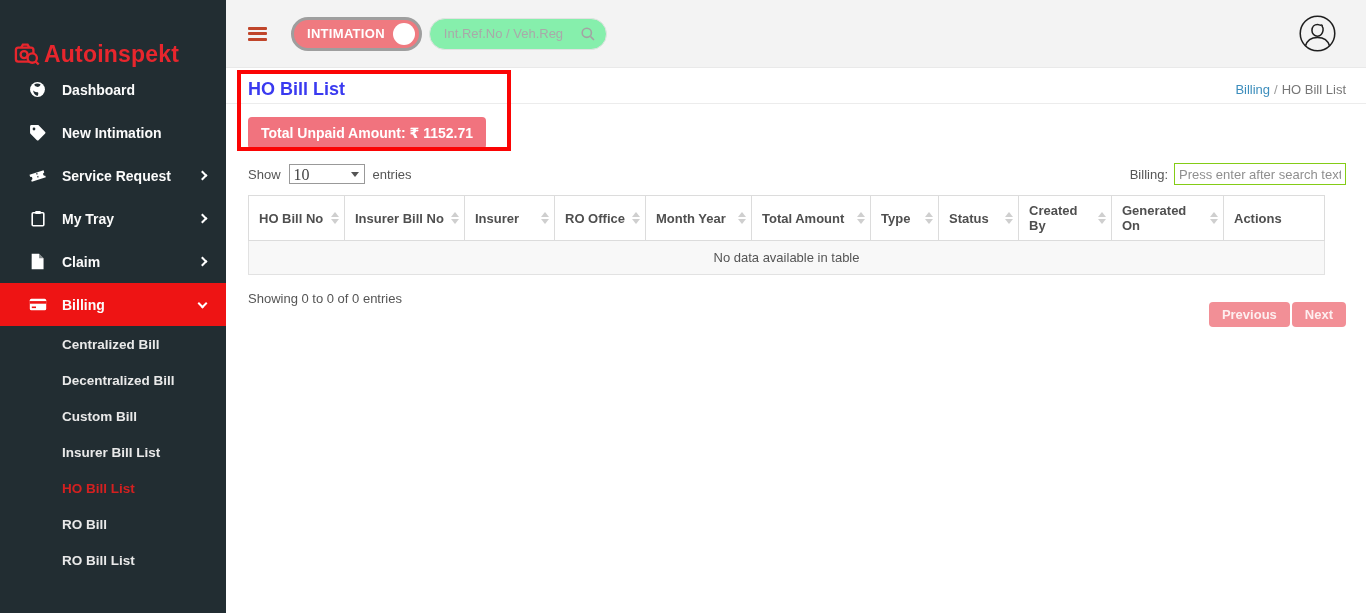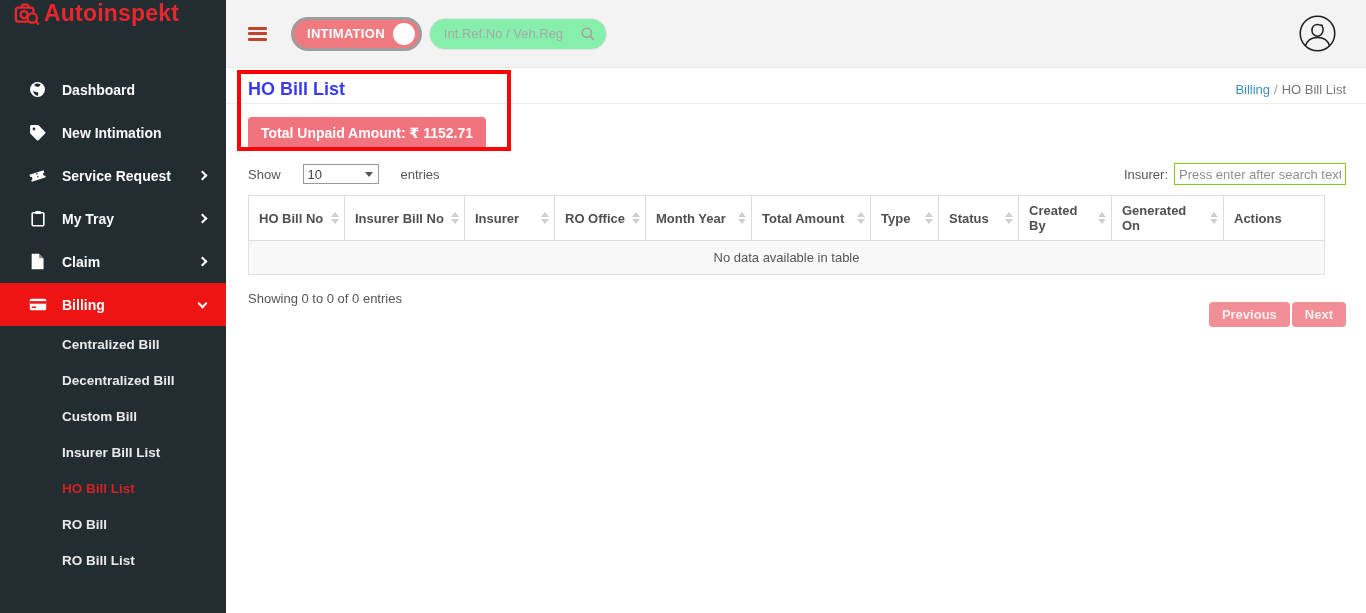--- a/index.html
+++ b/index.html
@@ -2,21 +2,21 @@
 <html><head>
 <meta charset="utf-8">
 <style>
   * { margin:0; padding:0; box-sizing:border-box; }
   html,body { width:1366px; height:613px; overflow:hidden;
     font-family:"Liberation Sans","DejaVu Sans",sans-serif; background:#fff; }
   .app { display:flex; width:1366px; height:613px; }
 
   
   .sidebar { width:226px; min-width:226px; height:613px; background:#222d32; }
-  .logo { height:68px; display:flex; align-items:flex-start; padding-left:13px; cursor:pointer; }
+  .logo { height:68px; display:flex; align-items:flex-end; padding-left:13px; cursor:pointer; }
   .logo-text { color:#e8262d; font-size:23px; font-weight:800; letter-spacing:.2px; margin-left:3px; }
   .menu { height:498px; overflow:hidden; }
   .menu-item { height:43px; display:flex; align-items:center; padding:0 20px 0 28px;
     color:#fbfbfb; font-size:14px; font-weight:600; cursor:pointer; }
   .menu-item .mi-icon { width:19px; margin-right:15px; display:flex; justify-content:center; color:#fff; }
   .menu-item.active { background:#ee1414; }
   .chev { width:7px; height:7px; border-right:2px solid #fff; border-bottom:2px solid #fff;
     margin-left:auto; }
   .chev.right { transform:rotate(-45deg); }
   .chev.down  { transform:rotate(45deg); margin-top:-3px; }
@@ -48,25 +48,25 @@
   .page-header { display:flex; justify-content:space-between; align-items:flex-start; padding-top:11px; height:35px; }
   .page-title { color:#3a3af0; font-size:18px; font-weight:bold; }
   .breadcrumb { font-size:13px; padding-top:3px; color:#777; }
   .breadcrumb .bc-link { color:#3c8dbc; text-decoration:none; cursor:pointer; }
   .breadcrumb .bc-sep { color:#999; margin:0 4px; }
   .unpaid-badge { display:inline-block; margin-top:14px; background:#f1737e; color:#fff;
     font-weight:bold; font-size:14px; line-height:16px; padding:8px 13px; border-radius:4px; }
 
   .table-controls { display:flex; justify-content:space-between; align-items:center;
     margin-top:14px; font-size:13px; color:#555; }
-  .show-wrap { display:flex; align-items:center; gap:22px; }
+  .show-wrap { display:flex; align-items:center; gap:8px; }
   .select-wrap { position:relative; display:inline-block; }
   .select-wrap select { appearance:none; -webkit-appearance:none; width:76px; height:20px;
-    border:1px solid #999; background:#fff; font-size:13px; color:#444; padding:0 18px 0 4px;
-    border-radius:0; font-family:Liberation Sans, sans-serif; cursor:pointer; }
+    border:1px solid #999; background:#fff; font-size:16px; color:#444; padding:0 18px 0 4px;
+    border-radius:0; font-family:Liberation Serif, serif; cursor:pointer; }
   .select-wrap::after { content:""; position:absolute; right:6px; top:8px; width:0; height:0;
     border-left:4px solid transparent; border-right:4px solid transparent; border-top:5px solid #555;
     pointer-events:none; }
   .search-wrap { display:flex; align-items:center; gap:6px; }
   .search-wrap input { width:172px; height:22px; border:1px solid #84cc16; padding:2px 4px;
     font-size:13px; color:#444; font-family:inherit; outline:none; border-radius:0; }
   .search-wrap input::placeholder { color:#8f8f8f; }
 
   table.grid { margin-top:10px; width:1076px; border-collapse:collapse; table-layout:fixed; }
   table.grid th { border:1px solid #dcdcdc; font-size:13px; font-weight:bold; color:#4f4f4f;
@@ -244,21 +244,21 @@
         <div class="show-wrap">
           <span>Show</span>
           <span class="select-wrap">
             <select>
               <option selected="">10</option>
             </select>
           </span>
           <span>entries</span>
         </div>
         <div class="search-wrap">
-          <span>Insurer:</span>
+          <span>Billing:</span>
           <input type="text" placeholder="Press enter after search text" style="">
         </div>
       </div>
 
       <table class="grid">
         <colgroup>
           <col style="width:96px">
             <col style="width:120px">
             <col style="width:90px">
           <col style="width:91px">

